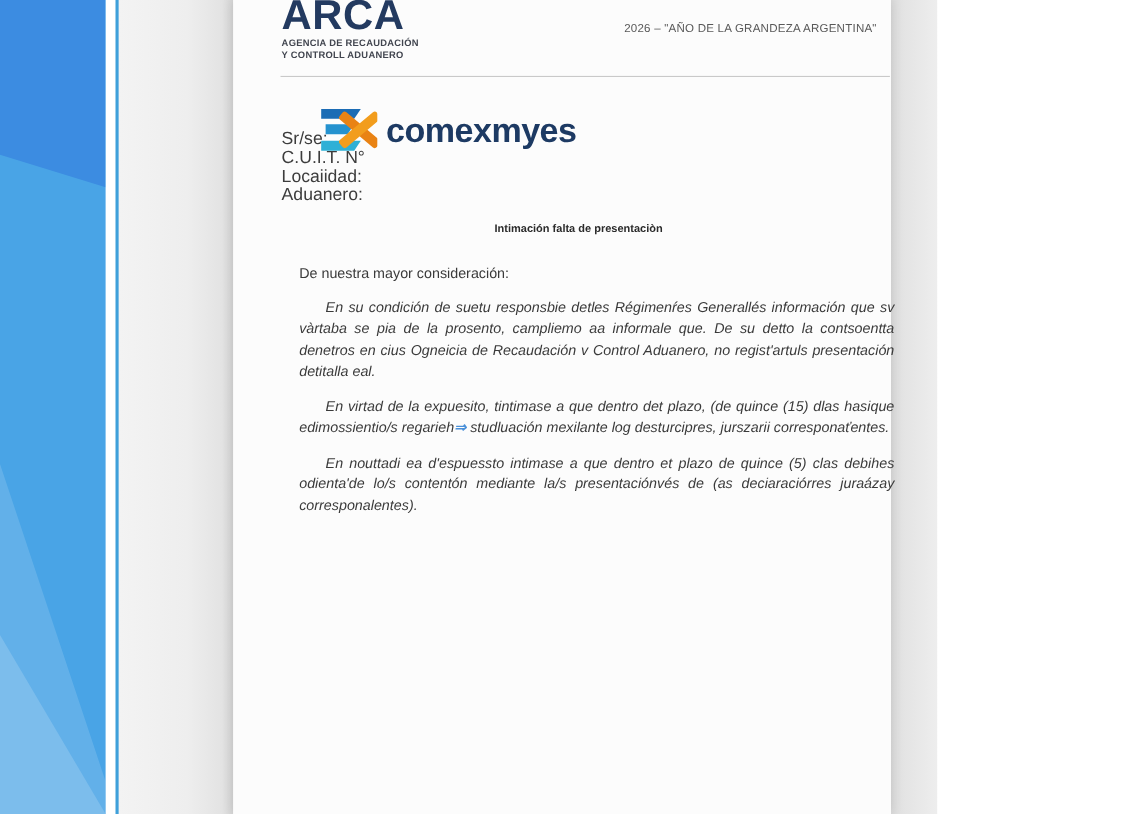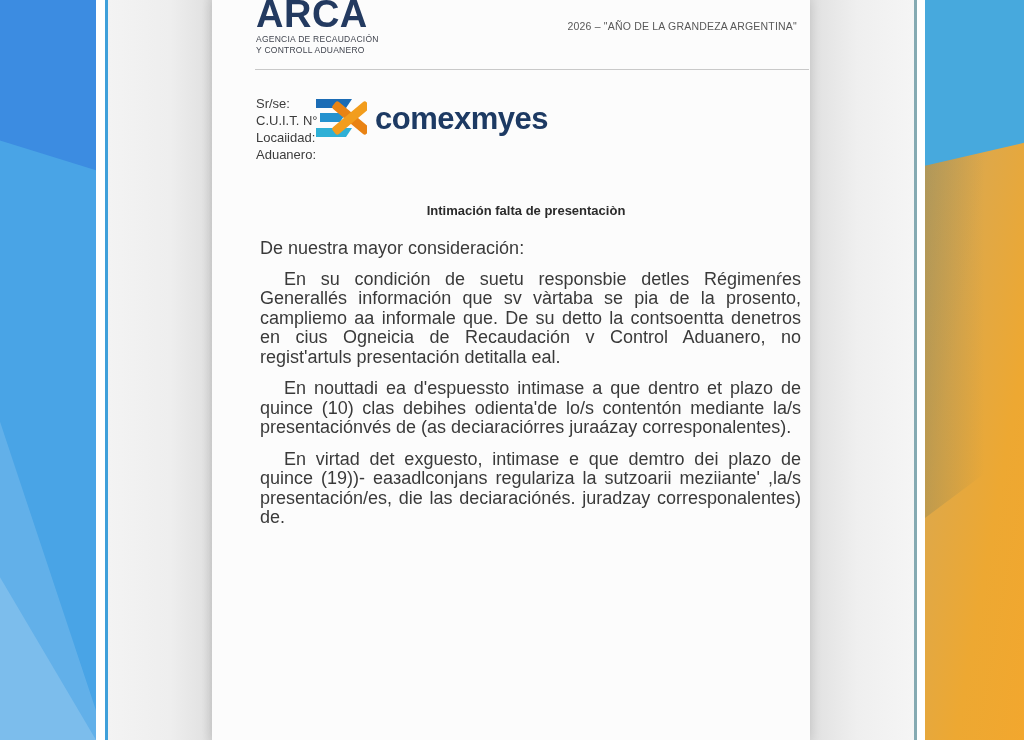--- a/index.html
+++ b/index.html
@@ -1,17 +1,17 @@
 <!DOCTYPE html>
 <html><head>
 <meta charset="utf-8">
 <style>
   html,body{margin:0;padding:0;background:#ffffff;}
   .stage{
-    position:relative;width:1024px;height:740px;overflow:hidden;
+    position:relative;width:852px;height:740px;overflow:hidden;
     background:#ffffff;font-family:"Liberation Sans",sans-serif;
   }
   
   .band-left{position:absolute;left:0;top:0;width:96px;height:740px;background:#49a4e6;}
   .band-left .top-dark{position:absolute;inset:0;background:#3c8ce1;
     clip-path:polygon(0 0,100% 0,100% 23%,0 19%);}
   .band-left .light-low{position:absolute;inset:0;background:rgba(255,255,255,.14);
     clip-path:polygon(0 57%,100% 96%,100% 100%,0 100%);}
   .band-left .light-corner{position:absolute;inset:0;background:rgba(255,255,255,.17);
     clip-path:polygon(0 78%,100% 100%,0 100%);}
@@ -27,35 +27,35 @@
   .band-right .khaki{position:absolute;inset:0;
     background:linear-gradient(to right,rgba(110,120,90,.28),rgba(110,120,90,0) 60%);
     clip-path:polygon(0 19%,100% 15%,100% 60%,0 70%);}
   .band-right .top-blue{position:absolute;inset:0;background:#47a9dd;
     clip-path:polygon(0 0,100% 0,100% 19.3%,0 22.4%);}
   
   .page{position:absolute;left:212px;top:0;width:598px;height:740px;background:#fcfcfc;
     box-shadow:0 0 10px rgba(0,0,0,.12);}
   .arca-block{position:absolute;left:44px;top:-4px;}
   .arca-wordmark{font-size:38px;line-height:36px;font-weight:bold;color:#233a60;letter-spacing:.5px;}
-  .arca-sub{margin-top:2px;font-size:8.5px;line-height:11px;color:#41454f;letter-spacing:.25px;font-weight:normal;}
+  .arca-sub{margin-top:2px;font-size:8.5px;line-height:11px;color:#41454f;letter-spacing:.25px;font-weight:bold;}
   .year-legend{position:absolute;right:13px;top:20px;font-size:10.5px;color:#585858;letter-spacing:.2px;}
   .header-divider{position:absolute;left:43px;top:69px;width:554px;height:0;border-top:1.5px solid #c9c9c9;}
-  .addressee{position:absolute;left:44px;top:95px;font-size:13px;line-height:17px;color:#3c3c3c;}
+  .addressee{position:absolute;left:44px;top:118px;font-size:16px;line-height:17px;color:#3c3c3c;}
   .addressee div{height:17px;}
-  .company-logo{position:absolute;left:103px;top:98px;display:flex;align-items:center;}
+  .company-logo{position:absolute;left:79px;top:98px;display:flex;align-items:center;}
   .company-logo svg{display:block;}
   .company-wordmark{margin-left:8px;font-size:31px;font-weight:bold;color:#1d3a63;letter-spacing:-.5px;line-height:31px;}
   .letter-title{position:absolute;left:44px;width:540px;top:203px;text-align:center;
-    font-size:13px;font-weight:bold;color:#2b2b2b;}
-  .letter-body{position:absolute;left:48px;top:239px;width:541px;
-    font-size:18px;line-height:19.5px;color:#3a3a3a;text-align:justify;}
+    font-size:10px;font-weight:bold;color:#2b2b2b;}
+  .letter-body{position:absolute;left:60px;top:239px;width:541px;
+    font-size:13px;line-height:19.5px;color:#3a3a3a;text-align:justify;}
   .letter-body p{margin:0 0 12px 0;}
   .salutation{text-align:left;margin:0 0 11px 0 !important;}
-  .para{text-indent:24px;}
+  .para{text-indent:24px;font-style:italic;}
   .blue-arrow{color:#4a90d9;font-weight:bold;}
 </style>
 </head>
 <body>
 
 <div class="stage">
 
   <div class="band-left">
     <div class="top-dark"></div>
     <div class="light-low"></div>
@@ -105,18 +105,18 @@
         </svg>
       </span>
       <span class="company-wordmark">comexmyes</span>
     </div>
 
     <div class="letter-title">Intimación falta de presentaciòn</div>
 
     <div class="letter-body">
       <p class="salutation">De nuestra mayor consideración:</p>
       <p class="para">En su condición de suetu responsbie detles Régimenŕes Generallés información que sv vàrtaba se pia de la prosento, campliemo aa informale que. De su detto la contsoentta denetros en cius Ogneicia de Recaudación v Control Aduanero, no regist'artuls presentación detitalla eal.</p>
-      <p class="para">En nouttadi ea d'espuessto intimase a que dentro et plazo de quince (10) clas debihes odienta'de lo/s contentón mediante la/s presentaciónvés de (as deciaraciórres juraázay corresponalentes).</p>
-      <p class="para">En virtad det exguesto, intimase e que demtro dei plazo de quince (19))- eaзadlconjans regulariza la sutzoarii meziiante' ,la/s presentación/es, die las deciaraciónés. juradzay corresponalentes) de.</p>
+      <p class="para"><span>En virtad de la expuesito, tintimase a que dentro det plazo, (de quince (15) dlas hasique edimossientio/s regarieh</span><span class="blue-arrow">⇒</span><span> studluación mexilante log desturcipres, jurszarii corresponaťentes.</span></p>
+      <p class="para">En nouttadi ea d'espuessto intimase a que dentro et plazo de quince (5) clas debihes odienta'de lo/s contentón mediante la/s presentaciónvés de (as deciaraciórres juraázay corresponalentes).</p>
     </div>
 
   </div>
 </div>
 
 </body></html>

